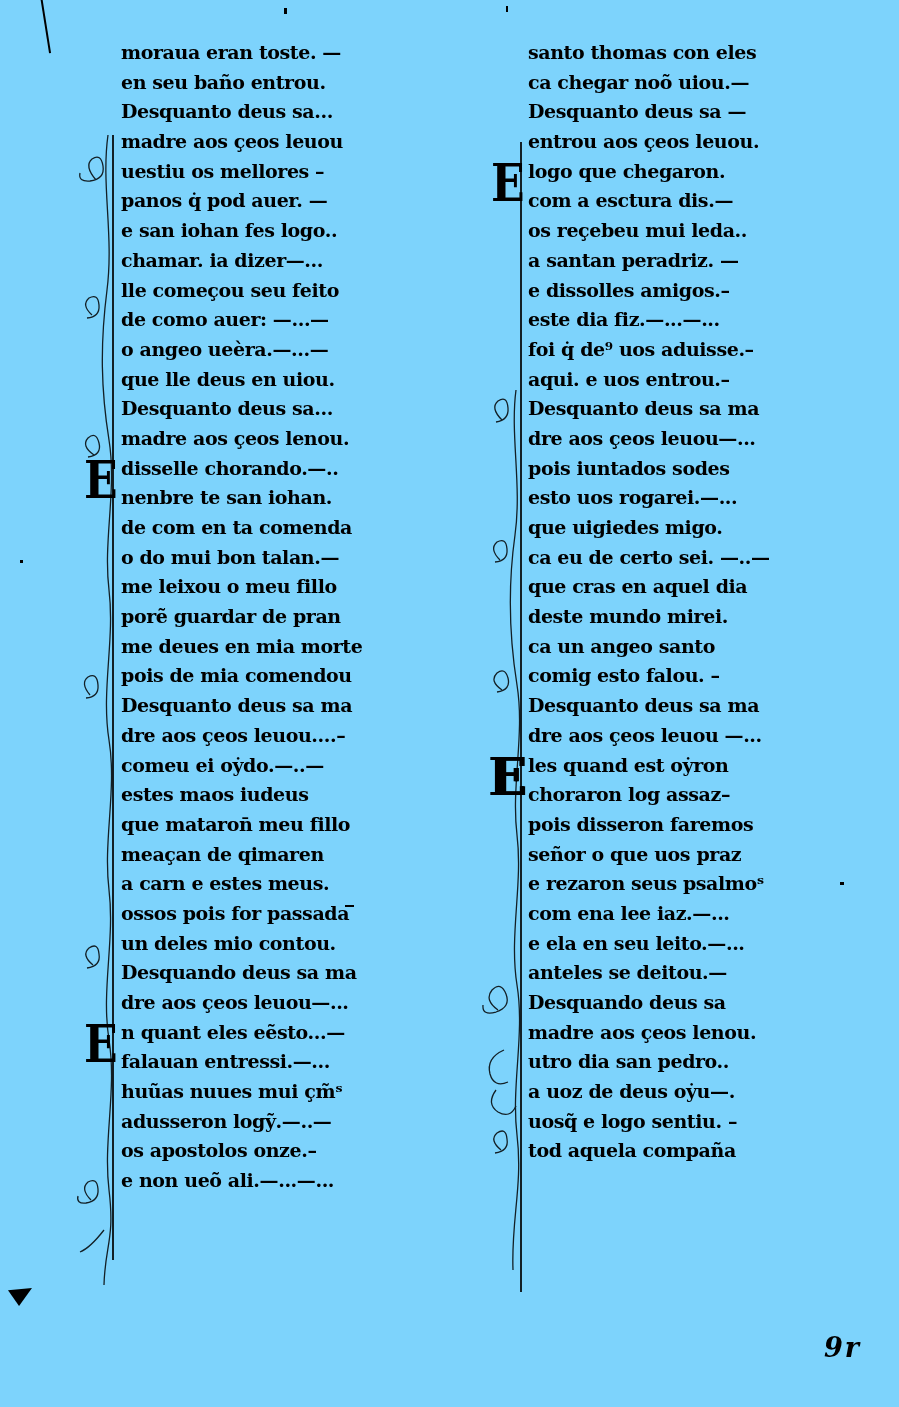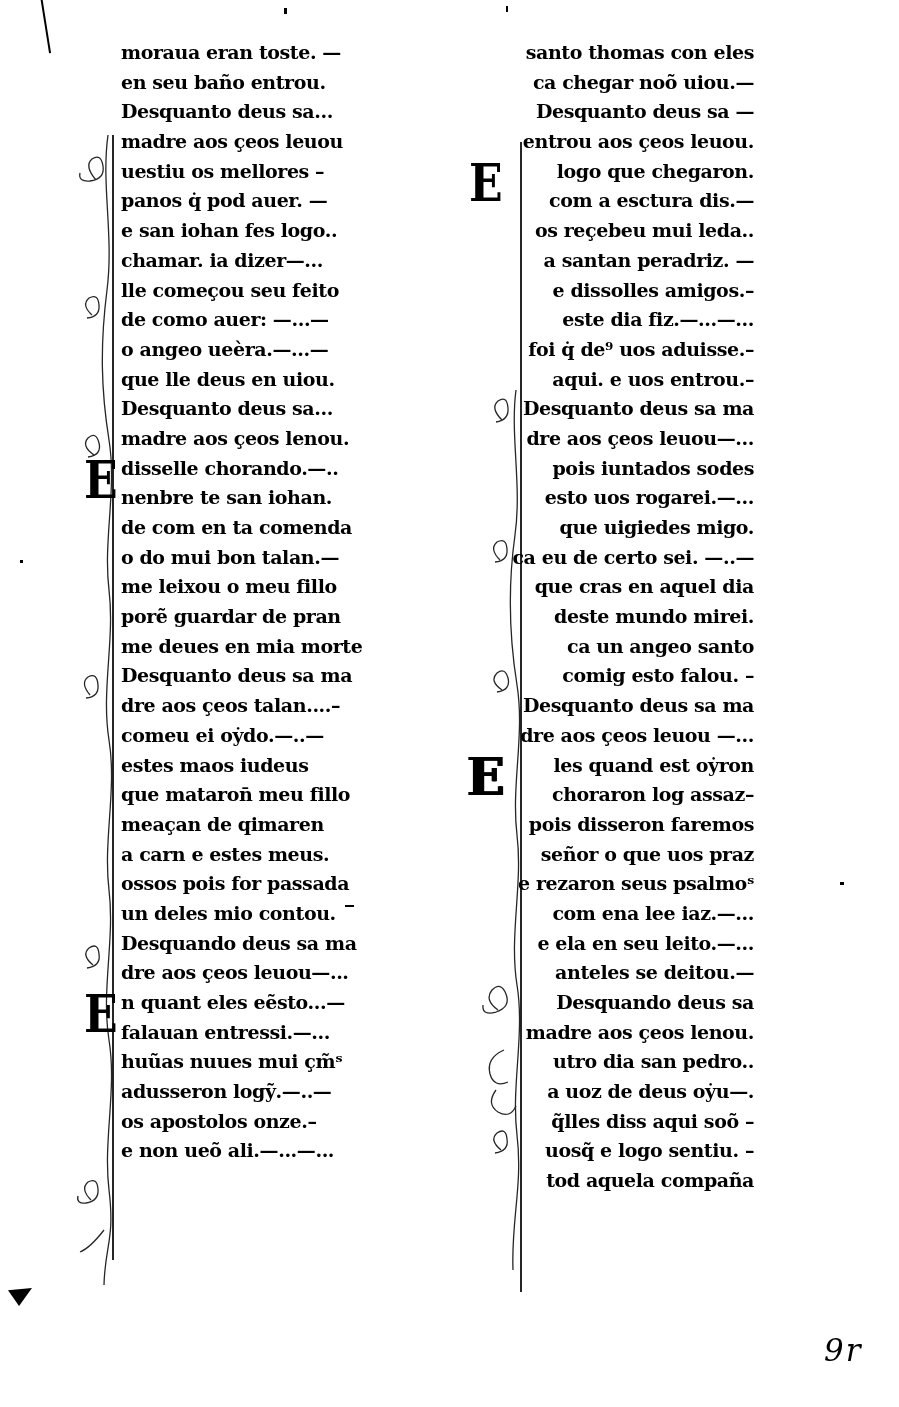--- a/index.html
+++ b/index.html
@@ -1,23 +1,23 @@
 <!DOCTYPE html>
 <html><head>
 <meta charset="utf-8">
 <style>
   html,body { margin:0; padding:0; background:#e8e8e8; }
   .page {
     position:relative; width:899px; height:1407px;
-    background:#ffffff; overflow:hidden;
+    background:#7dd3fc; overflow:hidden;
     font-family:"DejaVu Serif", serif; color:#000;
   }
   .column { position:absolute; top:38px; }
   .column.left  { left:121px; width:228px; }
-  .column.right { left:506px; width:248px;text-align:right; }
+  .column.right { left:528px; width:248px; }
   .manus-line {
     position:relative; height:29.7px; line-height:29.7px;
     font-size:19px; font-weight:700; letter-spacing:-0.4px;
     white-space:nowrap; color:#000;
     transform-origin:left center;
   }
   .drop-initial {
     position:absolute; left:-40px; top:-3px;
     font-size:52px; line-height:58px; font-weight:700;
     font-family:"DejaVu Serif", serif; color:#000;
@@ -34,21 +34,21 @@
     background:#000;
     clip-path:polygon(0 12%, 100% 0, 46% 100%);
   }
   .scratch {
     position:absolute; left:40px; top:-4px; width:2px; height:58px;
     background:#000; transform:rotate(-9deg); transform-origin:top left;
   }
   .folio {
     position:absolute; left:824px; top:1332px;
     font-family:"DejaVu Serif", serif; font-style:italic;
-    font-size:31px; font-weight:400; letter-spacing:2px; color:#000;
+    font-size:27px; font-weight:700; letter-spacing:2px; color:#000;
   }
 </style>
 </head>
 <body>
 
 <div class="page">
 
   <div class="rule rule-left"></div>
   <div class="rule rule-right"></div>
 
@@ -93,22 +93,23 @@
       <div class="manus-line"><span>que lle deus en uiou.</span></div>
       <div class="manus-line"><span>Desquanto deus sa...</span></div>
       <div class="manus-line"><span>madre aos çeos lenou.</span></div>
       <div class="manus-line"><span class="drop-initial outline">E</span><span>disselle chorando.—..</span></div>
       <div class="manus-line"><span>nenbre te san iohan.</span></div>
       <div class="manus-line"><span>de com en ta comenda</span></div>
       <div class="manus-line"><span>o do mui bon talan.—</span></div>
       <div class="manus-line"><span>me leixou o meu fillo</span></div>
       <div class="manus-line"><span>porẽ guardar de pran</span></div>
       <div class="manus-line"><span>me deues en mia morte</span></div>
+      <div class="manus-line"><span>pois de mia comendou</span></div>
       <div class="manus-line"><span>Desquanto deus sa ma</span></div>
-      <div class="manus-line"><span>dre aos çeos talan....–</span></div>
+      <div class="manus-line"><span>dre aos çeos leuou....–</span></div>
       <div class="manus-line"><span>comeu ei oẏdo.—..—</span></div>
       <div class="manus-line"><span>estes maos iudeus</span></div>
       <div class="manus-line"><span>que mataron̄ meu fillo</span></div>
       <div class="manus-line"><span>meaçan de qimaren</span></div>
       <div class="manus-line"><span>a carn e estes meus.</span></div>
       <div class="manus-line"><span>ossos pois for passada</span></div>
       <div class="manus-line"><span>un deles mio contou.</span></div>
       <div class="manus-line"><span>Desquando deus sa ma</span></div>
       <div class="manus-line"><span>dre aos çeos leuou—...</span></div>
       <div class="manus-line"><span class="drop-initial outline">E</span><span>n quant eles eẽsto...—</span></div>
@@ -148,21 +149,20 @@
       <div class="manus-line"><span>pois disseron faremos</span></div>
       <div class="manus-line"><span>señor o que uos praz</span></div>
       <div class="manus-line"><span>e rezaron seus psalmoˢ</span></div>
       <div class="manus-line"><span>com ena lee iaz.—...</span></div>
       <div class="manus-line"><span>e ela en seu leito.—...</span></div>
       <div class="manus-line"><span>anteles se deitou.—</span></div>
       <div class="manus-line"><span>Desquando deus sa</span></div>
       <div class="manus-line"><span>madre aos çeos lenou.</span></div>
       <div class="manus-line"><span>utro dia san pedro..</span></div>
       <div class="manus-line"><span>a uoz de deus oẏu—.</span></div>
-      <div class="manus-line"><span>q̃lles diss aqui soõ –</span></div>
       <div class="manus-line"><span>uosq̃ e logo sentiu. –</span></div>
       <div class="manus-line"><span>tod aquela compaña</span></div>
     </div>
 
   <div class="scratch"></div>
   <div class="speck" style="left:284px; top:8px;  width:3px; height:6px;"></div>
   <div class="speck" style="left:506px; top:6px;  width:2px; height:6px;"></div>
   <div class="speck" style="left:345px; top:905px; width:9px; height:2px;"></div>
   <div class="speck" style="left:840px; top:882px; width:4px; height:3px;"></div>
   <div class="speck" style="left:20px;  top:560px; width:3px; height:3px;"></div>

